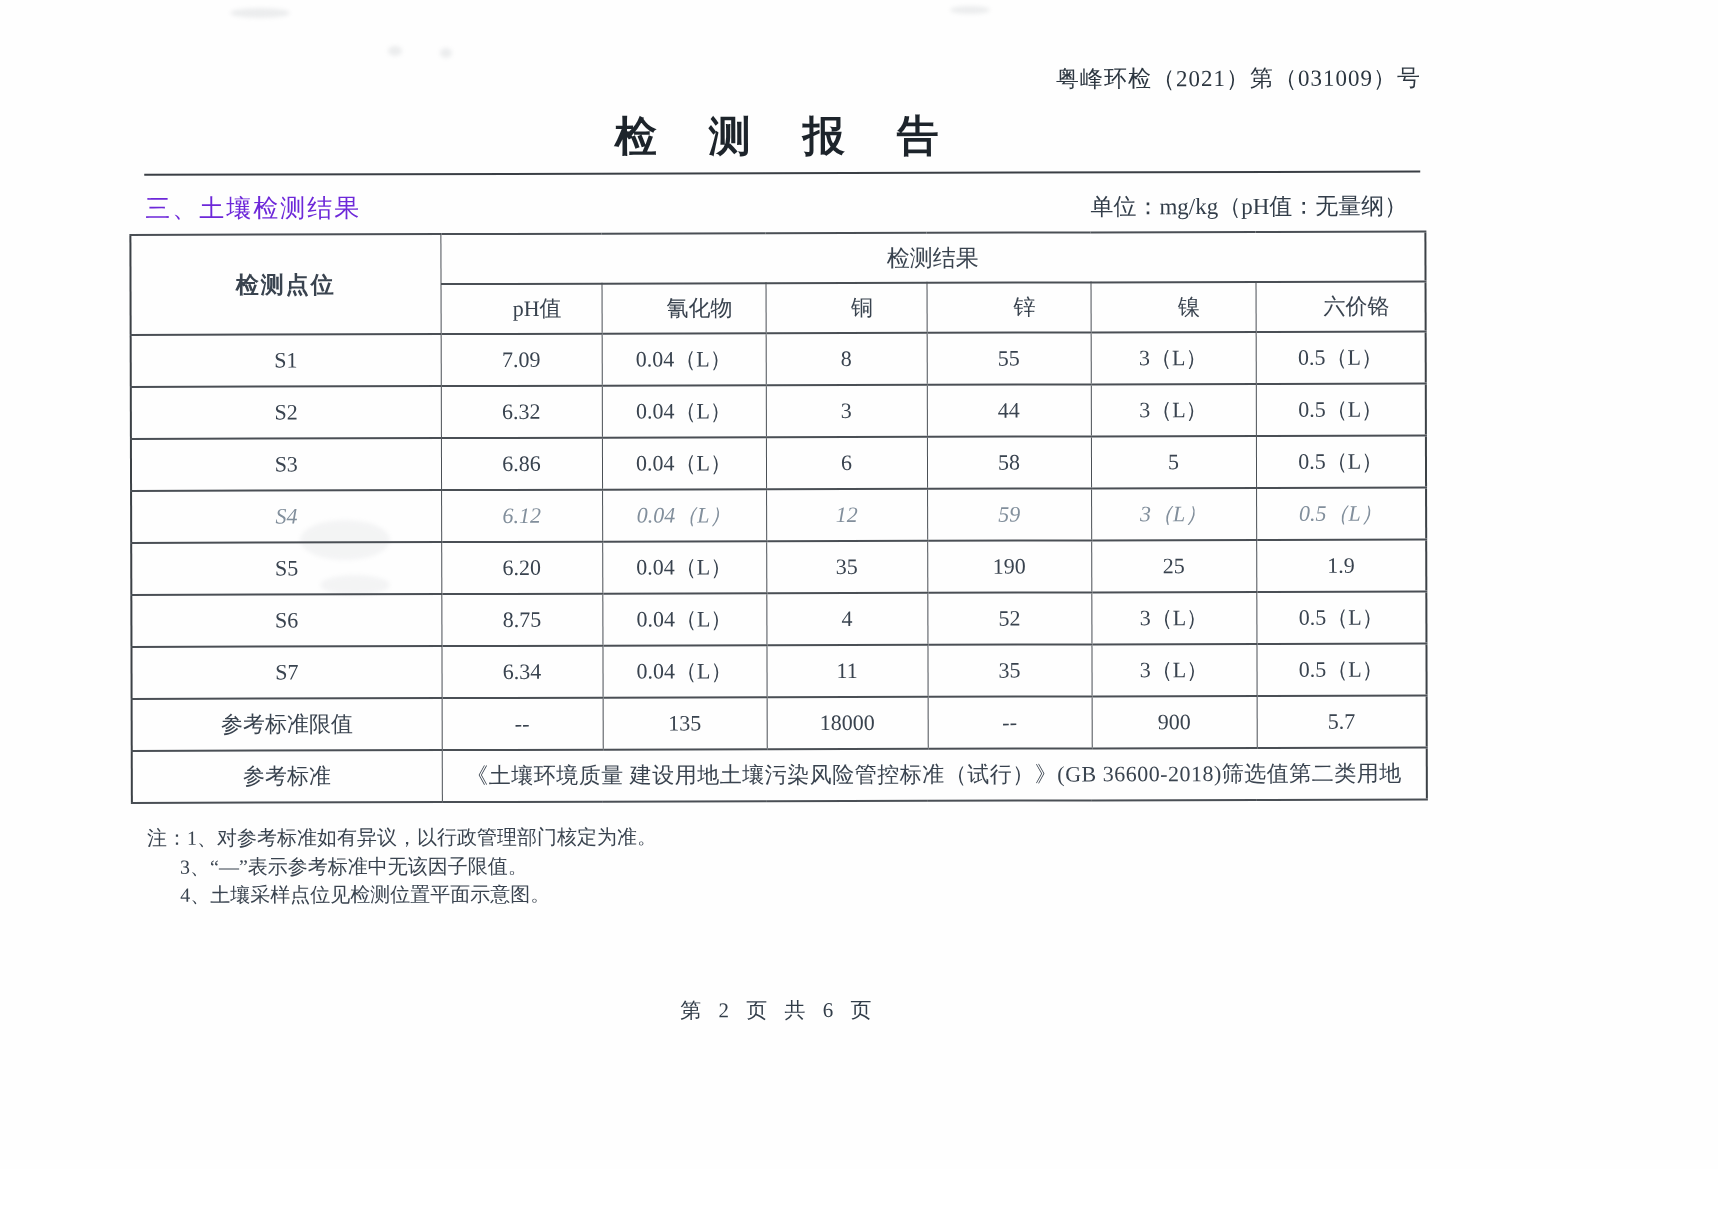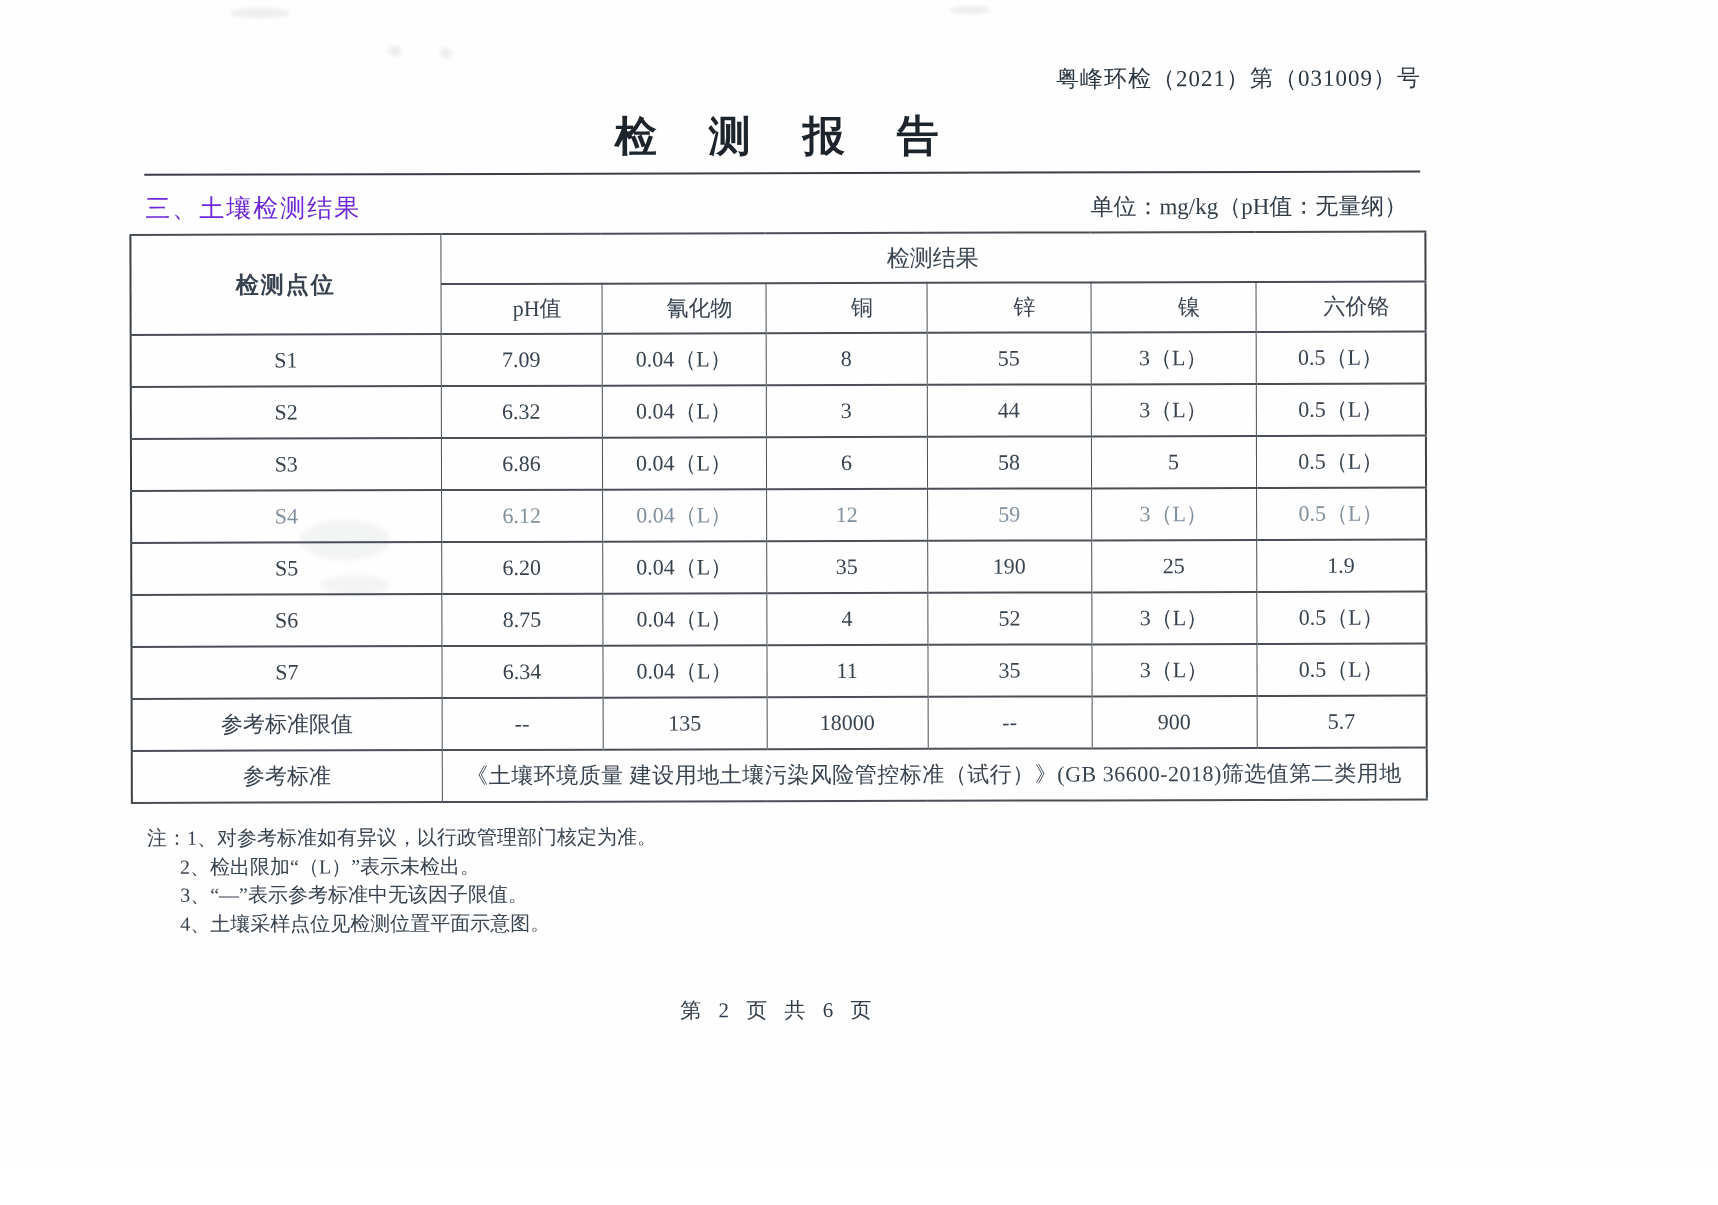--- a/index.html
+++ b/index.html
@@ -90,21 +90,21 @@
     border-bottom-width: 2.2px;
     text-align: center;
     vertical-align: middle;
     padding: 2px 4px;
   }
   table.results-table { border: 2.4px solid #3c4146; }
   tr.group-header-row td { height: 50px; font-size: 23px; }
   tr.col-header-row td { height: 50px; padding-left: 36px; }
   tr.data-row td { height: 52px; }
   td.corner-cell { font-size: 24px; letter-spacing: 2px; font-weight: bold; }
-  tr.faded td { color: #828f9c; }
+  tr.faded td { color: #828f9c; font-style: italic; }
   td.ref-text-cell { font-size: 22px; letter-spacing: 0.5px; padding: 2px 10px; }
   .notes {
     position: absolute;
     top: 822px;
     left: 146px;
     font-size: 20px;
     line-height: 28.5px;
     color: #39434f;
   }
   .note-line { white-space: nowrap; }
@@ -241,21 +241,20 @@
 
         <tr class="data-row">
           <td>参考标准</td>
           <td colspan="6" class="ref-text-cell">《土壤环境质量 建设用地土壤污染风险管控标准（试行）》(GB 36600-2018)筛选值第二类用地</td>
         </tr>
       </tbody>
     </table>
 
     <div class="notes">
       <div class="note-line"><span>注：</span><span>1、对参考标准如有异议，以行政管理部门核定为准。</span></div>
-      <div class="note-line indent">2、检出限加“（L）”表示未检出。</div>
       <div class="note-line indent">3、“—”表示参考标准中无该因子限值。</div>
       <div class="note-line indent">4、土壤采样点位见检测位置平面示意图。</div>
     </div>
 
     <div class="footer">第 2 页 共 6 页</div>
 
   </div>
 </div>
 
 </body></html>

